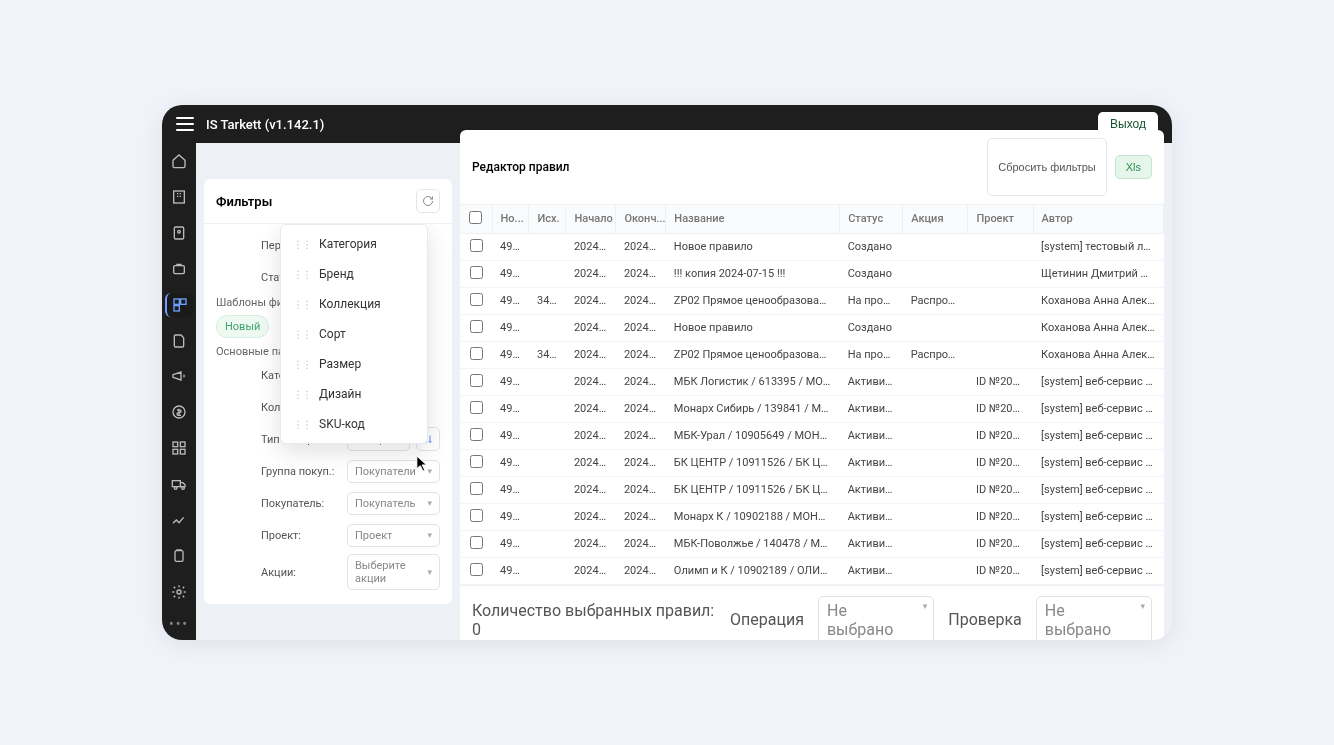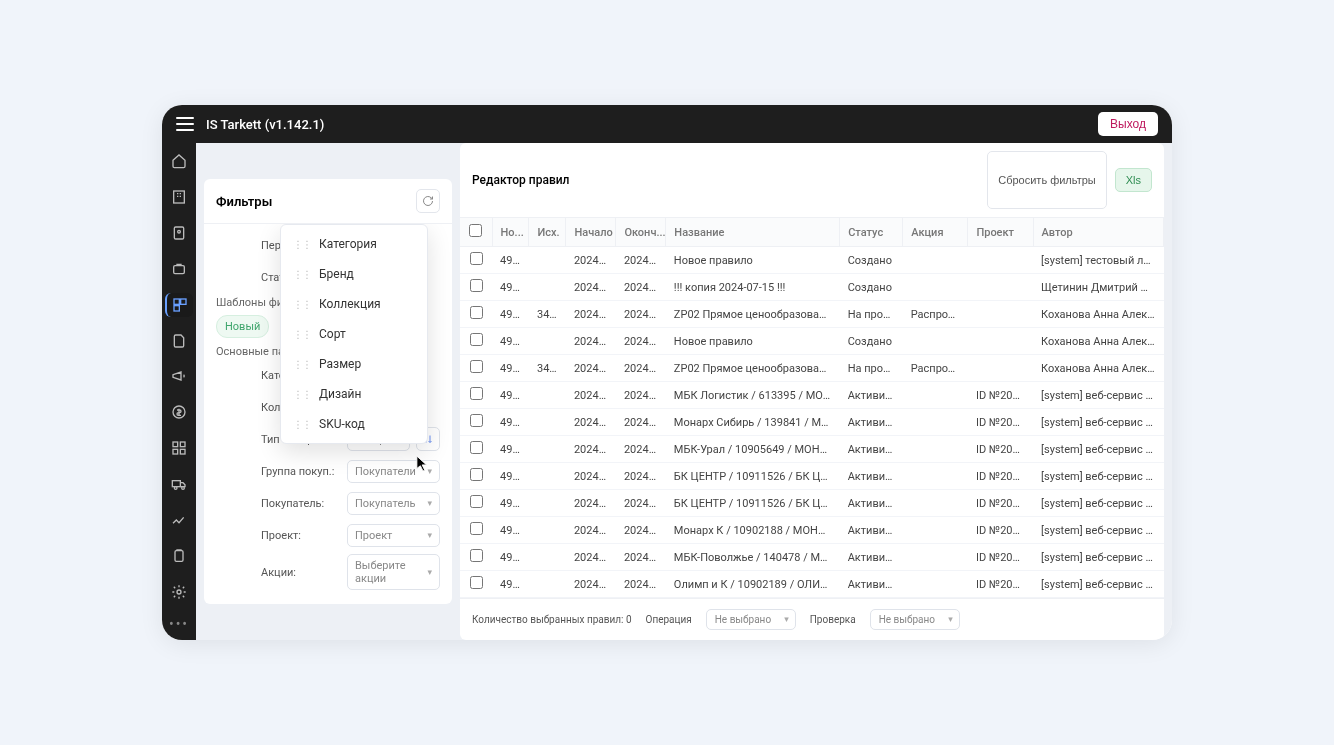--- a/index.html
+++ b/index.html
@@ -30,21 +30,21 @@
   display: flex;
   align-items: center;
   padding: 0 14px;
   gap: 12px;
 }
 .menu-icon { width: 18px; height: 14px; display:flex; flex-direction:column; justify-content:space-between; cursor:pointer; }
 .menu-icon span { background:#fff; height:2px; border-radius:1px; }
 .app-title { font-size: 13px; font-weight: 500; }
 .topbar .spacer { flex: 1; }
 .logout-btn {
-  background: #fff; color: #be185d; border:none; border-radius:5px;
+  background: #fff; color: #14532d; border:none; border-radius:5px;
   padding: 5px 12px; font-size: 12px; font-weight:500; cursor:pointer;
 }
 .body {
   flex: 1; display:flex; min-height:0;
 }
 .sidebar {
   width: 34px; background:#1e1e1e; display:flex; flex-direction:column; align-items:center; padding-top:6px; gap:12px;
 }
 .sidebar .nav-item {
   width:28px; height:28px; display:flex; align-items:center; justify-content:center; color:#bbb; border-radius:6px; cursor:pointer;
@@ -114,21 +114,21 @@
 td.chk input, th.chk input { cursor:pointer; }
 .col-no { width:34px; max-width:34px;}
 .col-isx { width:34px; max-width:34px;}
 .col-date { width:46px; max-width:46px;}
 .col-name { width:160px; max-width:160px;}
 .col-status { width:58px; max-width:58px;}
 .col-act { width:60px; max-width:60px;}
 .col-proj { width:60px; max-width:60px;}
 .col-auth { width:120px; max-width:120px;}
 .footer {
-  border-top:1px solid #eef0f4; padding:10px 12px; display:flex; align-items:center; gap:14px; font-size:10px; color:#555;
+  border-top:1px solid #eef0f4; padding:10px 12px; display:flex; align-items:center; gap:14px; font-size:16px; color:#555;
 }
 .footer .sel { border:1px solid #dfe3ea; border-radius:5px; padding:4px 20px 4px 8px; color:#888; position:relative; min-width:90px;}
 .footer .sel::after { content:"▾"; position:absolute; right:6px; top:4px; font-size:9px; color:#aaa;}
 .cursor-pointer {
   position:absolute; width:14px; height:18px; pointer-events:none; z-index:200;
 }
 </style>
 </head>
 <body>
 

